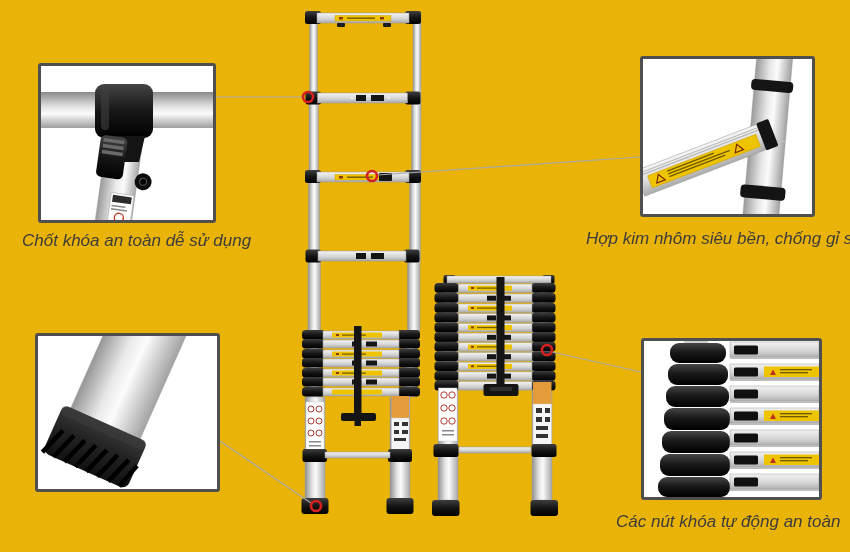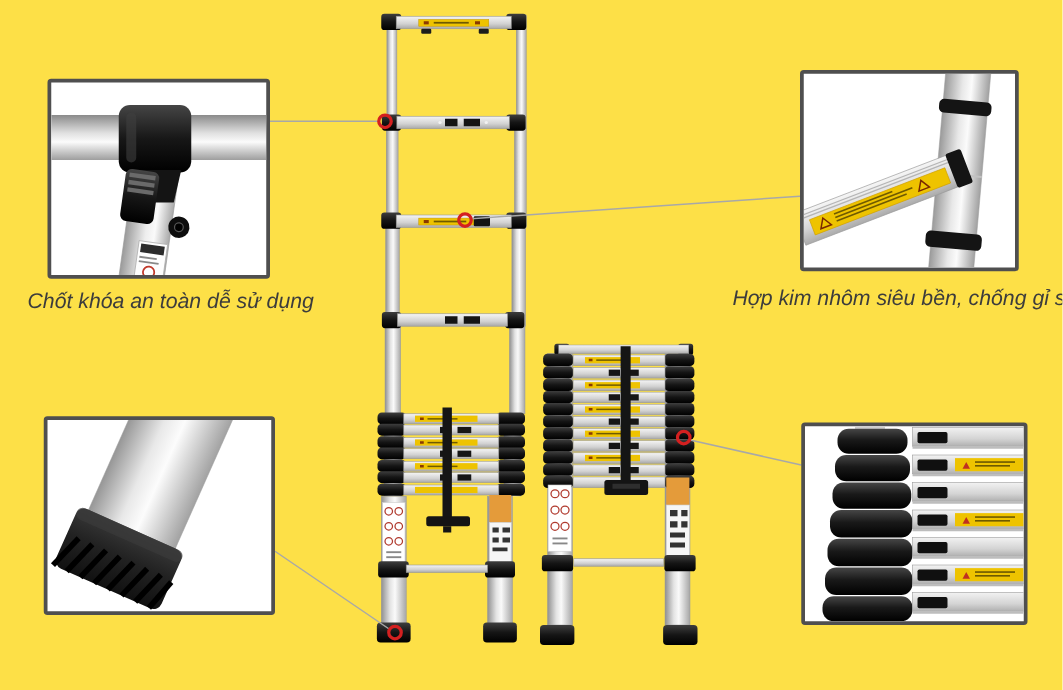--- a/index.html
+++ b/index.html
@@ -1,16 +1,16 @@
 <!DOCTYPE html>
 <html><head>
 <meta charset="utf-8">
 <style>
   html,body{margin:0;padding:0;background:#fff;}
-  #canvas{position:relative;width:850px;height:552px;background:#fde047;overflow:hidden;
+  #canvas{position:relative;width:850px;height:552px;background:#eab308;overflow:hidden;
           font-family:"Liberation Sans",sans-serif;}
   .callout{position:absolute;box-sizing:border-box;border:3px solid #4f4f4f;border-radius:3px;
            background:#fff;overflow:hidden;}
   #co-tl{left:38px;top:63px;width:178px;height:160px;}
   #co-tr{left:640px;top:56px;width:175px;height:161px;}
   #co-bl{left:35px;top:333px;width:185px;height:159px;}
   #co-br{left:641px;top:338px;width:181px;height:162px;}
   .caption{position:absolute;font-style:italic;font-size:17px;color:#3c3c3c;white-space:nowrap;}
   #cap-tl{left:22px;top:231px;width:212px;text-align:center;}
   #cap-tr{left:586px;top:229px;}
@@ -507,13 +507,14 @@
 
         <rect x="86" y="133" width="89" height="15" fill="url(#br-rung)" stroke="#9f9f9f" stroke-width="0.5"></rect>
         <rect x="86" y="148" width="89" height="2" fill="#bdbdbd"></rect>
         <rect x="90" y="136.5" width="24" height="9" rx="1.5" fill="#101010"></rect>
       </g>
     </svg>
   </div>
 
   <div class="caption" id="cap-tl">Chốt khóa an toàn dễ sử dụng</div>
   <div class="caption" id="cap-tr">Hợp kim nhôm siêu bền, chống gỉ sét</div>
+  <div class="caption" id="cap-br">Các nút khóa tự động an toàn</div>
 </div>
 
 </body></html>

